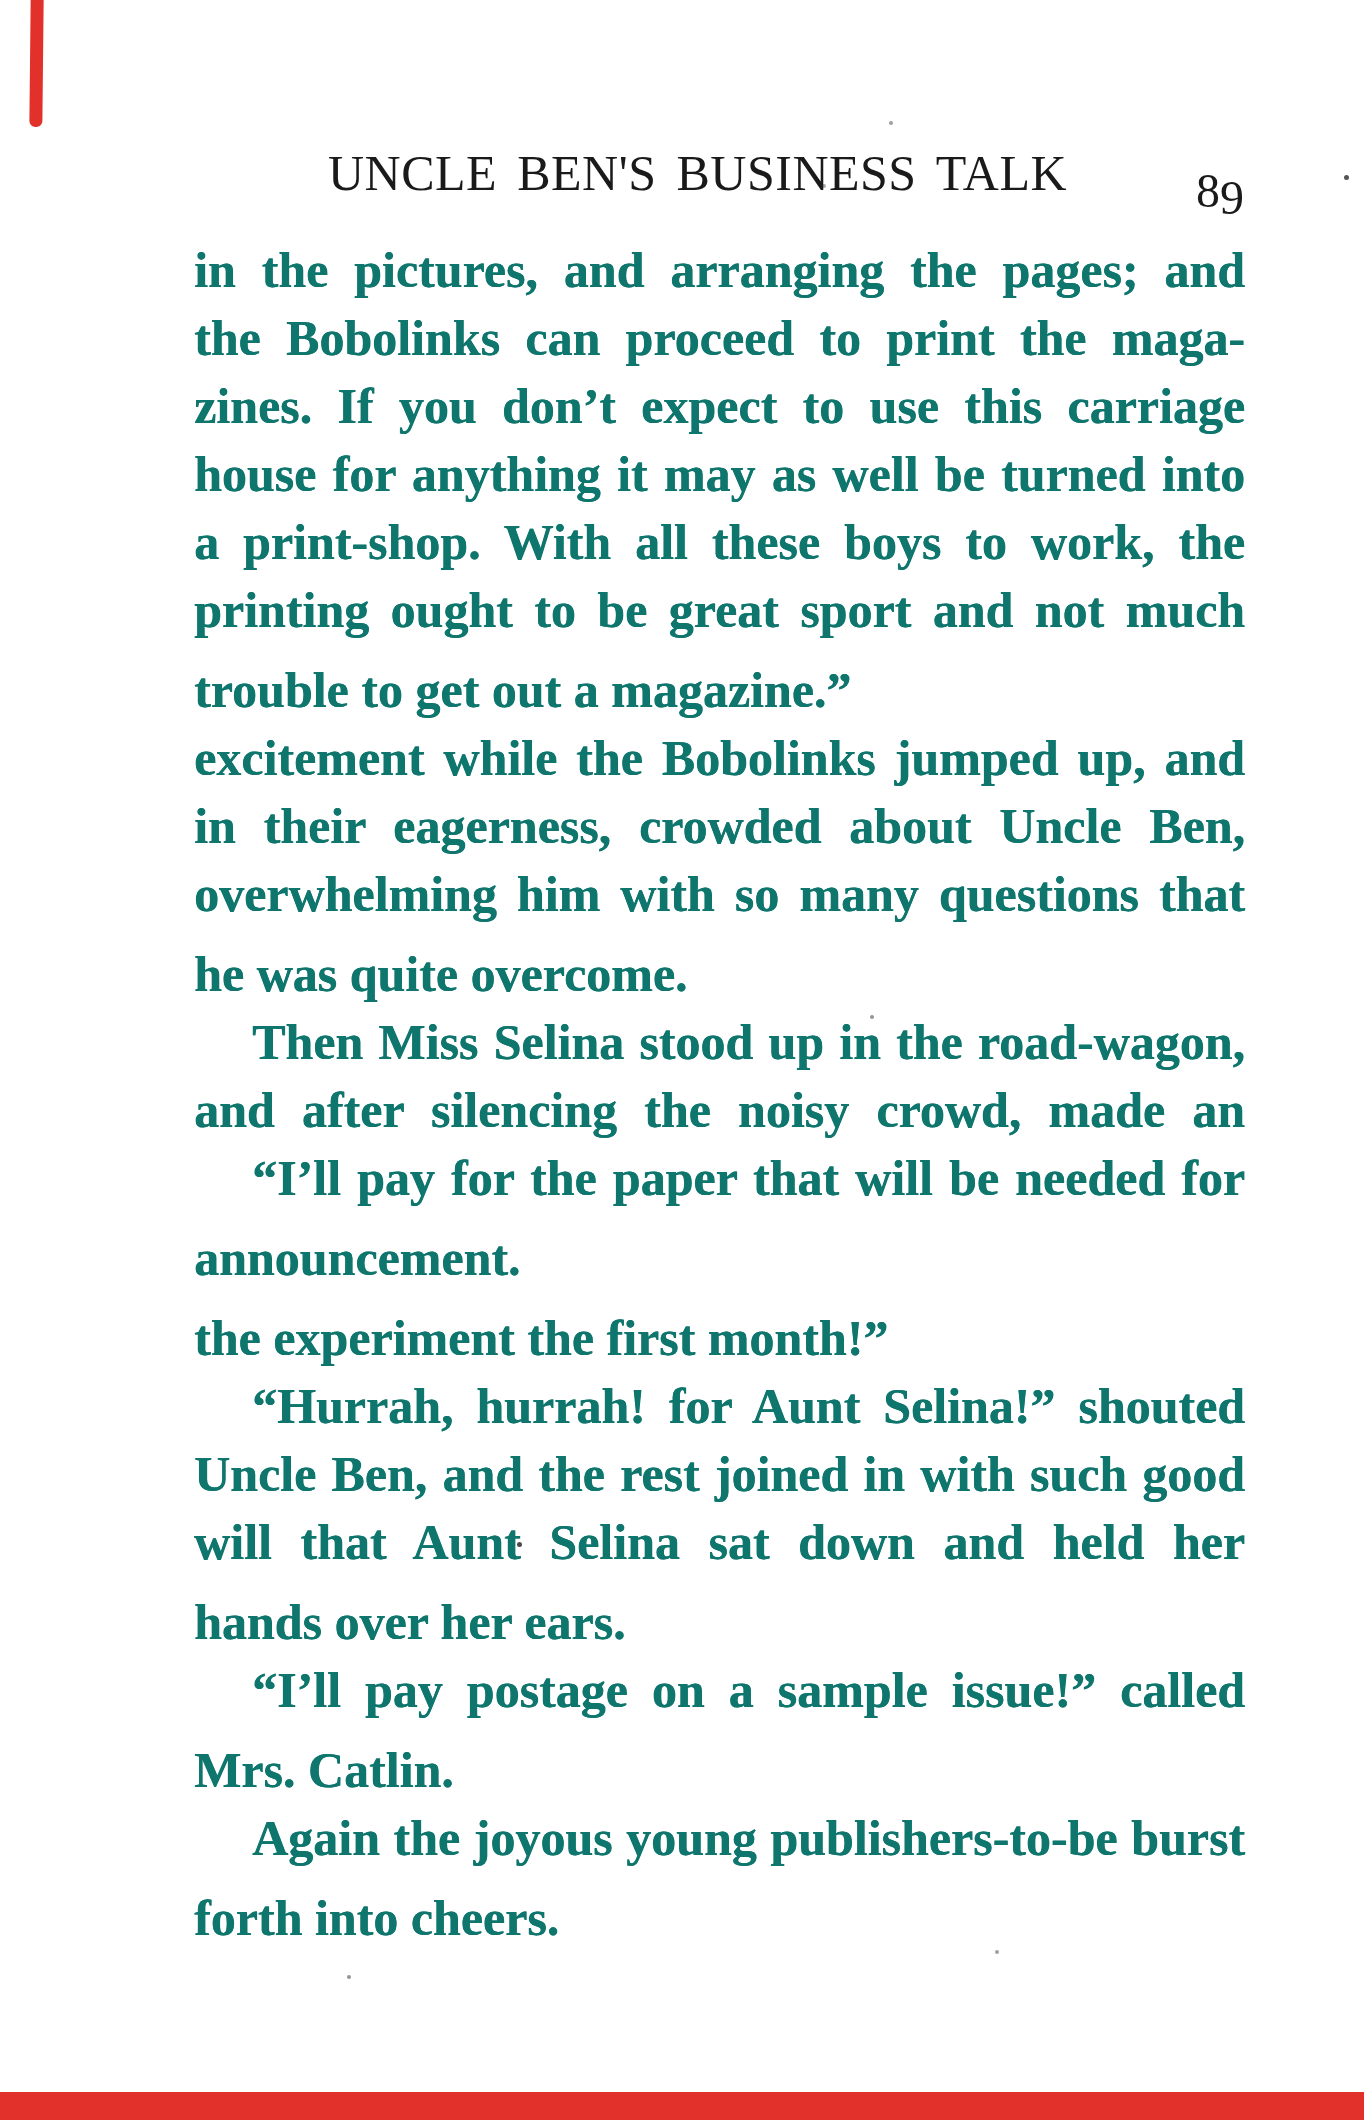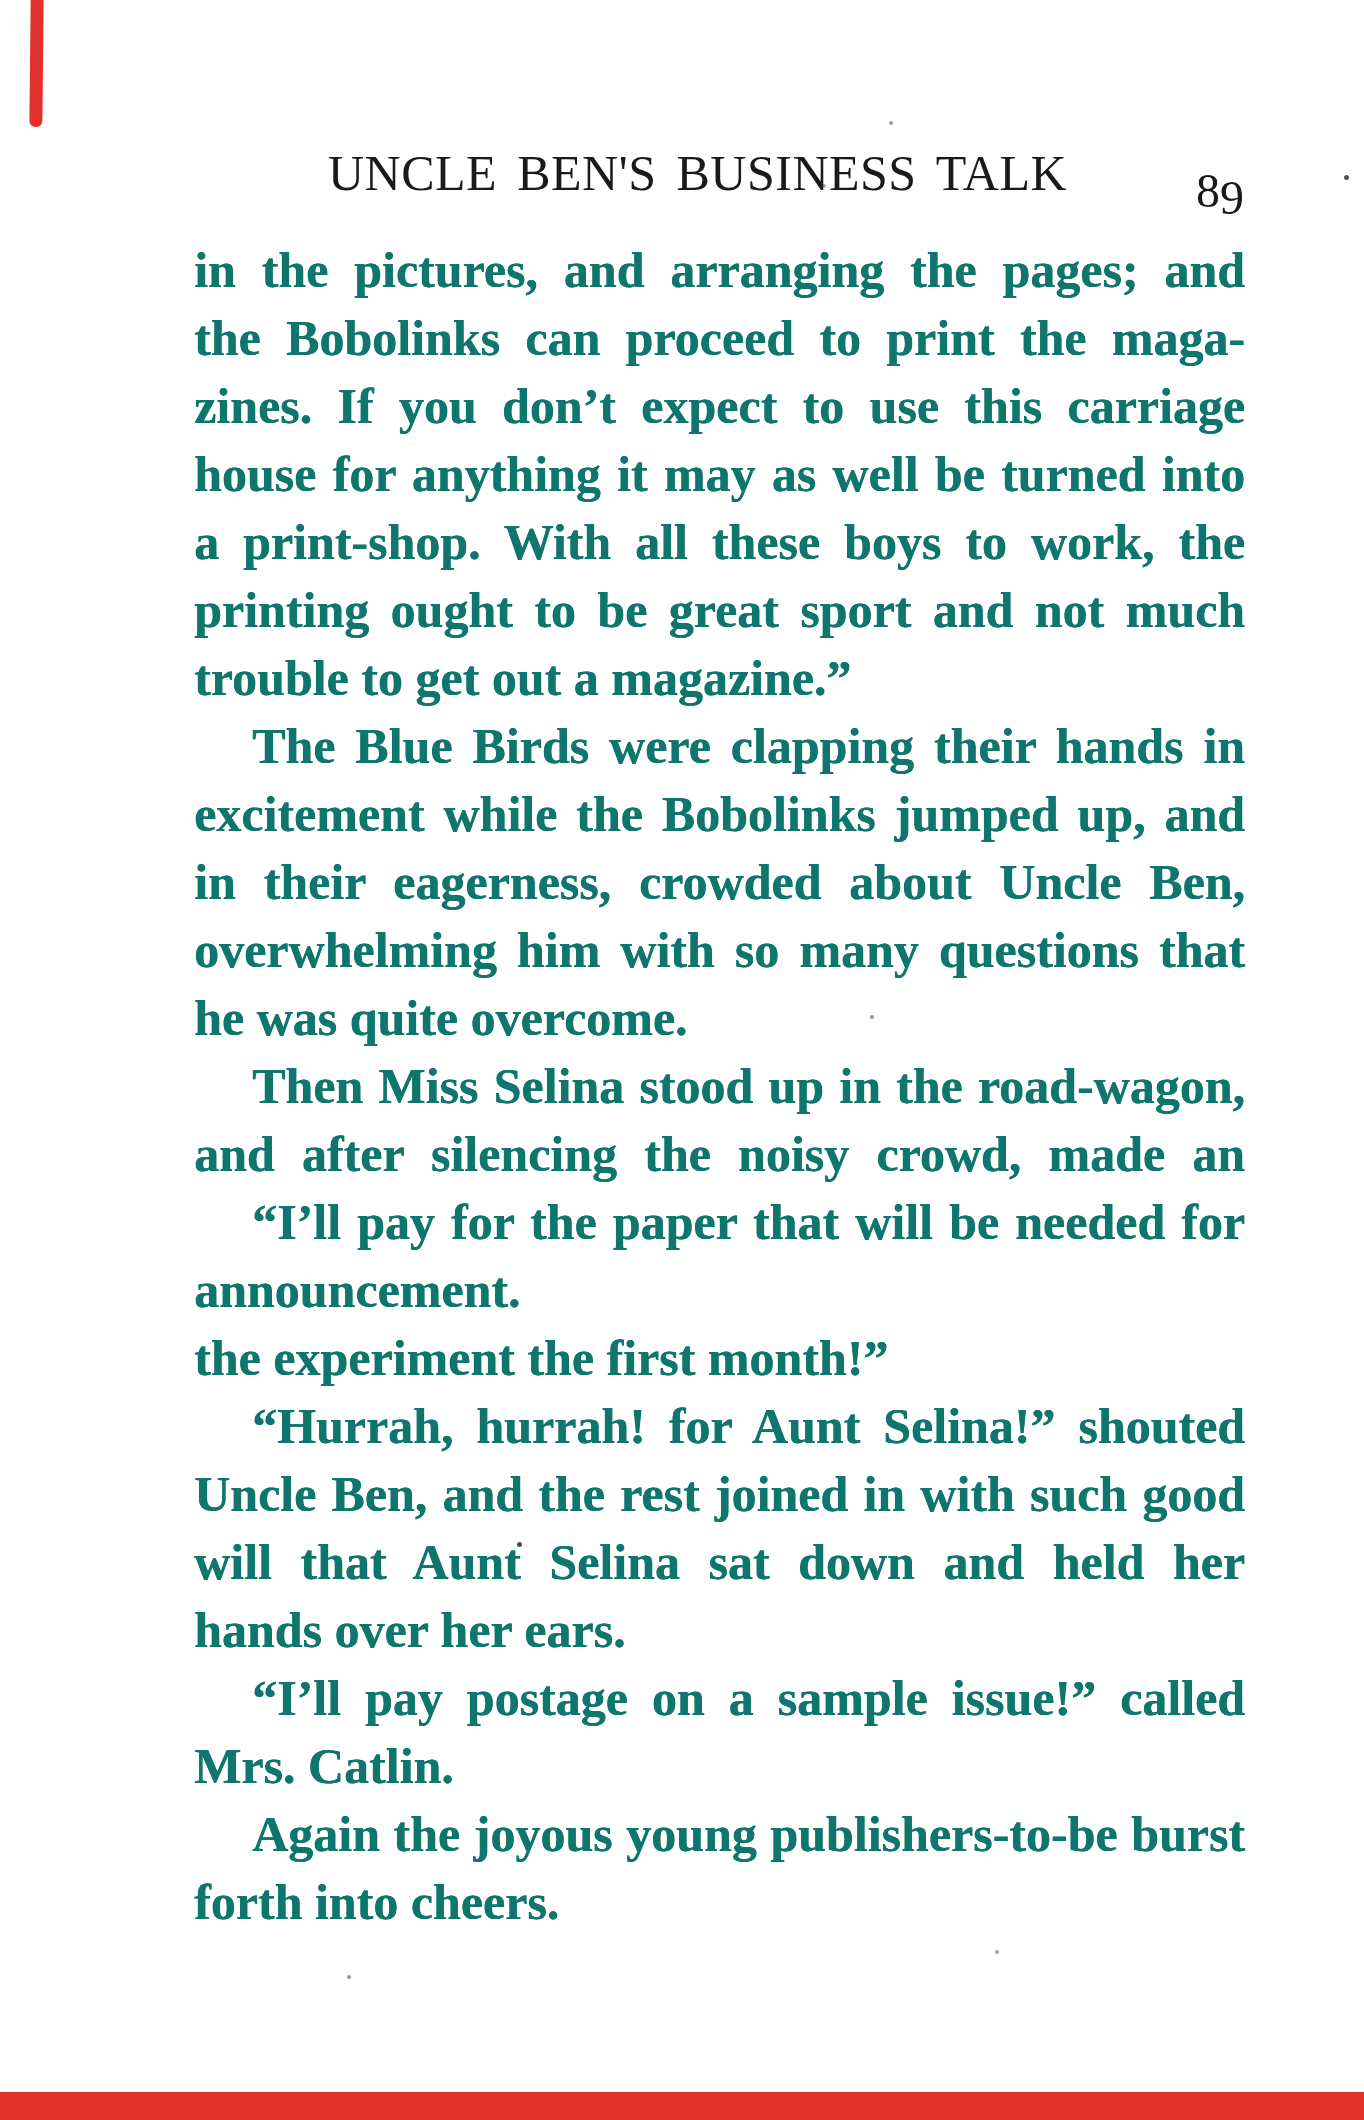--- a/index.html
+++ b/index.html
@@ -56,21 +56,21 @@
     width: 1051px;
     font-size: 50px;
     line-height: 68px;
     text-shadow: 0.4px 0 0 currentColor;
   }
   .line {
     text-align: justify;
     text-align-last: justify;
     white-space: normal;
   }
-  .line.last { text-align-last: left; }
+  .line.last { text-align-last: left; margin-top: 12px; }
   .line.indent { text-indent: 58px; }
   
   .speck {
     position: absolute;
     background: #2a2a2a;
     border-radius: 50%;
   }
 </style>
 </head>
 <body style="background: rgb(255, 255, 255);">
@@ -86,21 +86,20 @@
   </div>
 
   <div class="body-text" style="color: #0f766e; font-weight: bold;">
       <div class="line">in the pictures, and arranging the pages; and</div>
       <div class="line">the Bobolinks can proceed to print the maga-</div>
       <div class="line">zines. If you don’t expect to use this carriage</div>
       <div class="line">house for anything it may as well be turned into</div>
       <div class="line">a print-shop. With all these boys to work, the</div>
       <div class="line">printing ought to be great sport and not much</div>
       <div class="line last">trouble to get out a magazine.”</div>
-      <div class="line indent">The Blue Birds were clapping their hands in</div>
       <div class="line">excitement while the Bobolinks jumped up, and</div>
       <div class="line">in their eagerness, crowded about Uncle Ben,</div>
       <div class="line">overwhelming him with so many questions that</div>
       <div class="line last">he was quite overcome.</div>
       <div class="line indent">Then Miss Selina stood up in the road-wagon,</div>
       <div class="line">and after silencing the noisy crowd, made an</div>
       <div class="line indent">“I’ll pay for the paper that will be needed for</div>
       <div class="line last">announcement.</div>
       <div class="line last">the experiment the first month!”</div>
       <div class="line indent">“Hurrah, hurrah! for Aunt Selina!” shouted</div>

